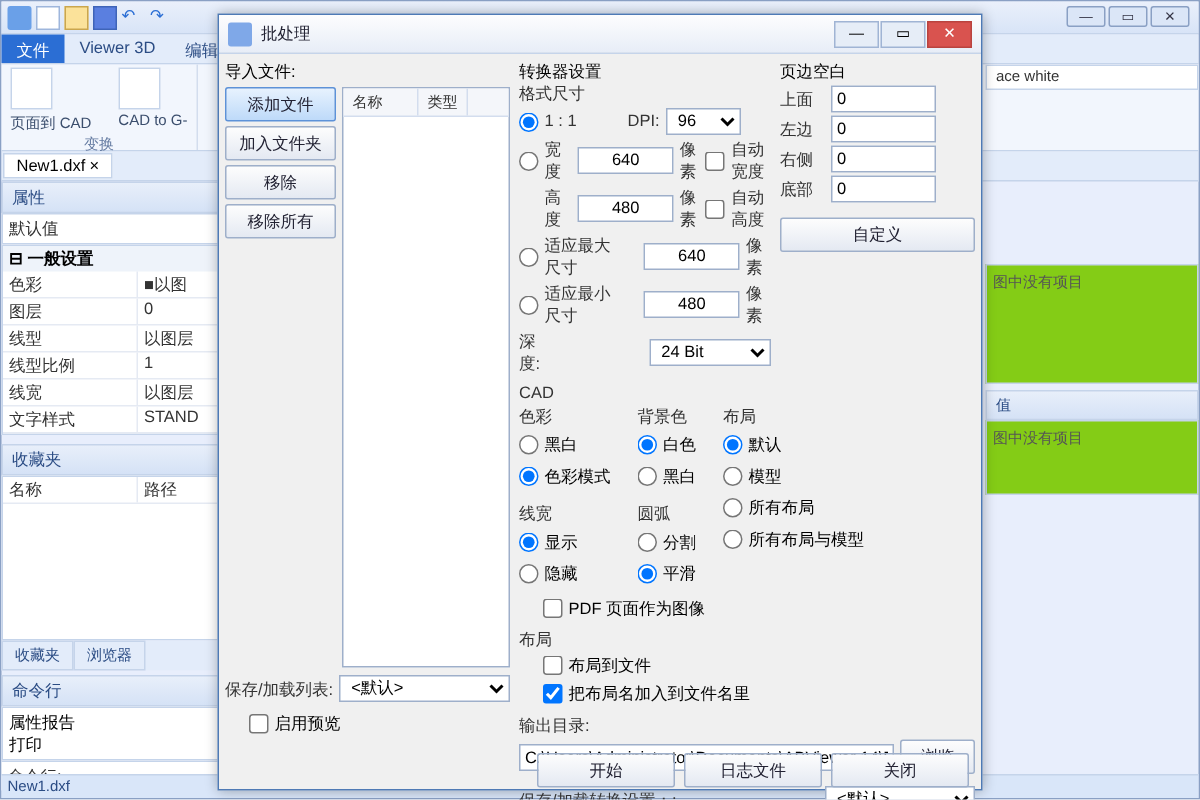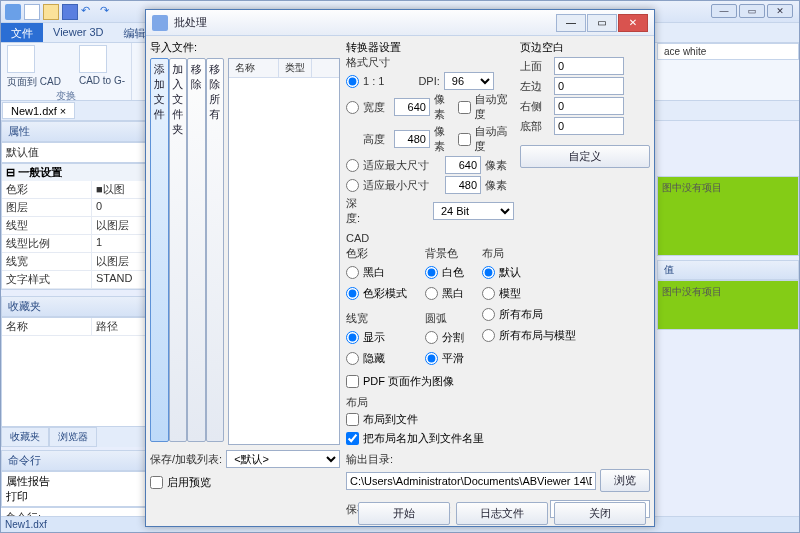--- a/index.html
+++ b/index.html
@@ -48,27 +48,27 @@
 .listhdr div{padding:2px 6px;border-right:1px solid #d3ddee;color:#333;font-size:10px}
 .formrow{display:flex;align-items:center;gap:4px;margin:2px 0}
 .formrow label{color:#333}
 select,input[type=text]{border:1px solid #9eafca;background:#fff;padding:1px 3px;font-size:11px;height:18px}
 .rightcol{flex:1;display:flex;flex-direction:column}
 .settings{display:flex;gap:6px}
 .settingsL{flex:1}
 .settingsR{width:130px}
 .rad{display:flex;align-items:center;gap:4px;margin:2px 0}
 .rad input{margin:0}
-.num{width:36px;text-align:right}
+.num{width:64px;text-align:center}
 .lab{color:#333;display:inline-block}
 .subgrid{display:flex;gap:18px;margin-top:2px}
 .subcol{display:flex;flex-direction:column;gap:2px}
 .dlgfoot{display:flex;justify-content:flex-end;gap:6px;padding:6px 8px}
 .dlgfoot .btn{width:92px}
-.chk{display:flex;align-items:center;gap:4px;margin:2px 0}
+.chk{display:flex;align-items:center;gap:4px;margin:2px 16px}
 .margrow{display:flex;align-items:center;gap:6px;margin:2px 0}
 .margrow .lab{width:28px}
 .margrow input{width:70px}
 .rightpanels{position:absolute;left:656px;top:42px;width:142px}
 .rhdr{background:linear-gradient(#e8effa,#d5e2f6);padding:2px 6px;border:1px solid #c5d4ea;color:#2b4c84;font-size:10px}
 .rbox{background:#84cc16;border:1px solid #c5d4ea;height:80px;padding:4px;color:#555;font-size:10px}
 </style>
 </head>
 <body>
 
@@ -179,21 +179,21 @@
       <div>—</div>
       <div>▭</div>
       <div class="close">✕</div>
     </div>
   </div>
   <div class="dlgbody">
 
     <div class="leftcol">
       <div>导入文件:</div>
       <div style="display:flex;gap:4px;flex:1">
-        <div style="width:74px;display:flex;flex-direction:row">
+        <div style="width:74px;display:flex;flex-direction:column">
           <div class="btn primary">添加文件</div>
           <div class="btn">加入文件夹</div>
           <div class="btn">移除</div>
           <div class="btn">移除所有</div>
         </div>
         <div class="listbox">
           <div class="listhdr">
             <div style="width:50px">名称</div>
             <div>类型</div>
           </div>

